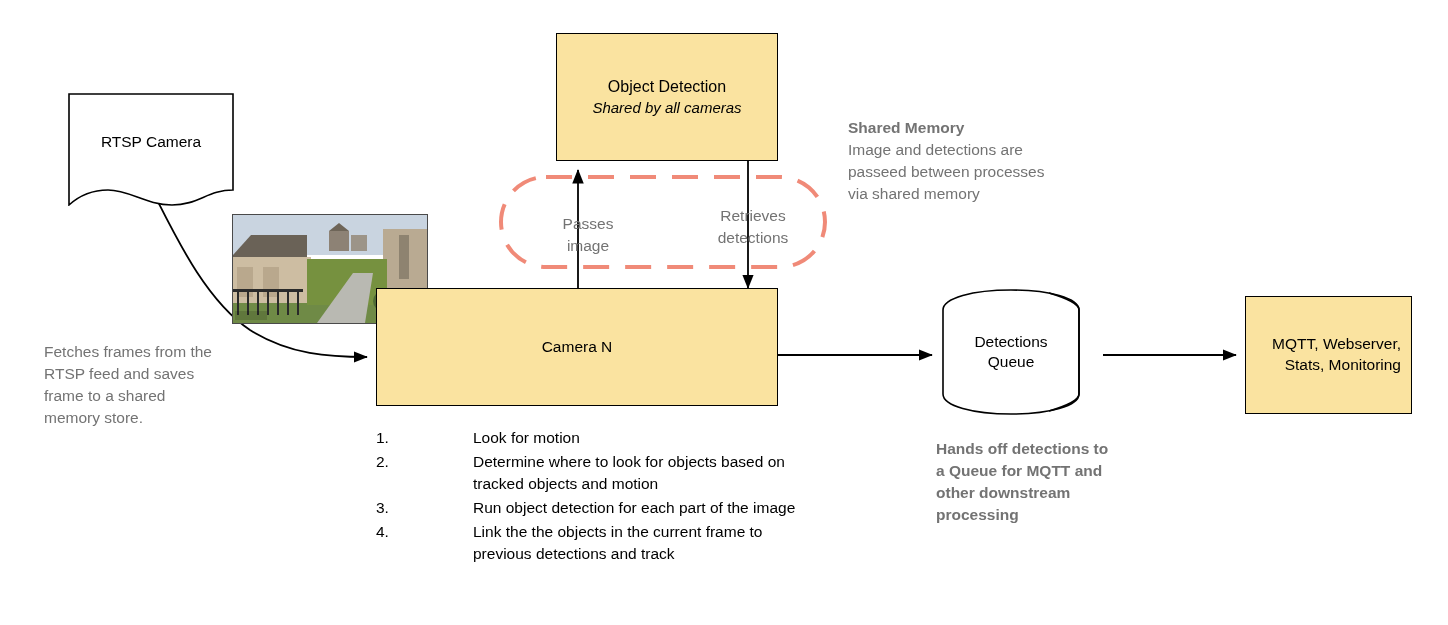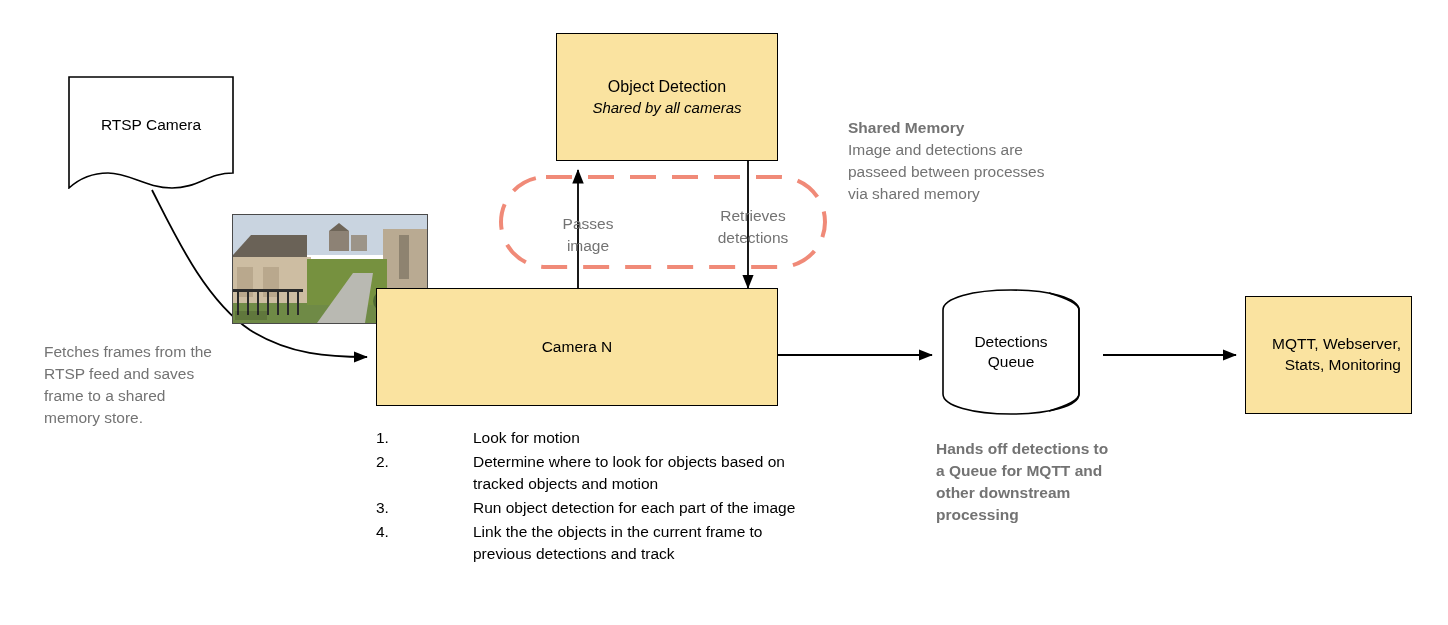--- a/index.html
+++ b/index.html
@@ -58,21 +58,21 @@
     left: 1245px; top: 296px; width: 167px; height: 118px;
     padding: 0 10px;
     text-align: right;
     align-items: flex-start;
     justify-content: center;
   }
   #box-outputs .line { width: 100%; }
 
   
   #shape-rtsp {
-    left: 68px; top: 76px; width: 164px; height: 113px;
+    left: 68px; top: 93px; width: 164px; height: 113px;
   }
   #shape-rtsp .label {
     position: absolute;
     left: 0; top: 40px;
     width: 166px;
     text-align: center;
     font-size: 15.5px;
     color: #000;
   }
 

